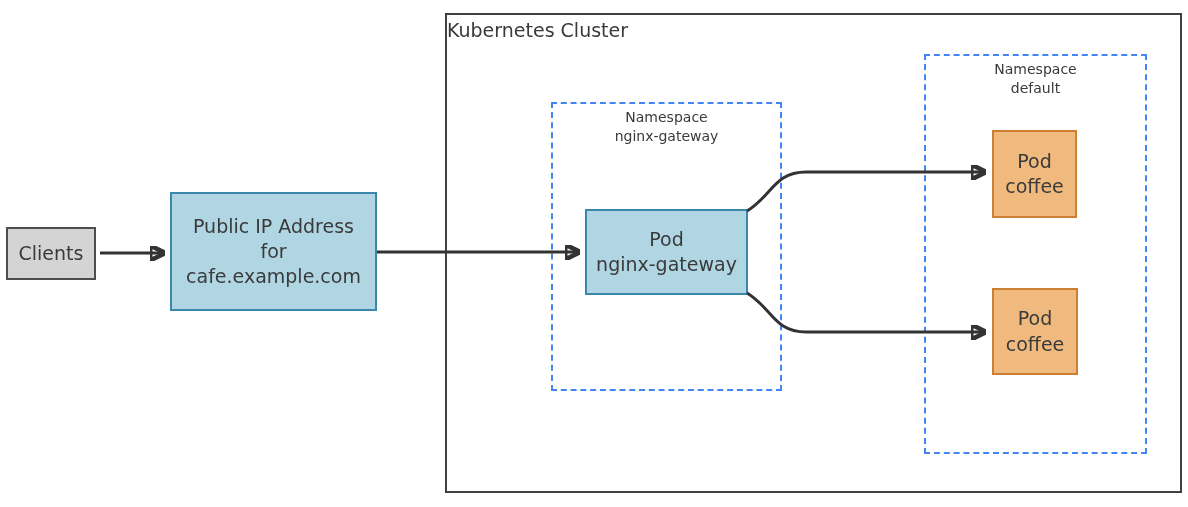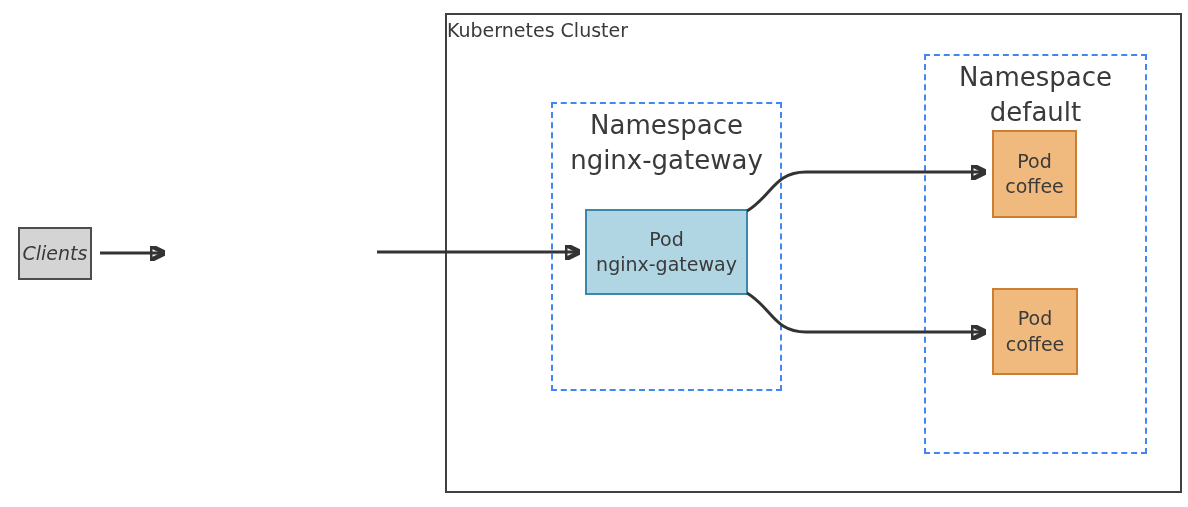--- a/index.html
+++ b/index.html
@@ -33,24 +33,23 @@
     display: flex;
     align-items: center;
     justify-content: center;
     text-align: center;
     font-size: 19px;
     line-height: 1.32;
   }
   .label-multiline { white-space: pre-line; }
 
   .clients {
-    left: 18px; top: 227px; width: 74px; height: 53px;
+    left: 6px; top: 227px; width: 90px; height: 53px;
     background: var(--gray-fill);
     border: 2px solid var(--gray-border);
-    font-style: italic;
   }
   .public-ip {
     left: 170px; top: 192px; width: 207px; height: 119px;
     background: var(--blue-fill);
     border: 2px solid var(--blue-border);
   }
   .cluster {
     position: absolute;
     left: 445px; top: 13px; width: 737px; height: 480px;
     background: var(--bg);
@@ -65,21 +64,21 @@
     position: absolute;
     border: 2px dashed var(--dashed-blue);
     background: transparent;
   }
   .ns-nginx { left: 549px; top: 100px; width: 231px; height: 289px; }
   .ns-default { left: 922px; top: 52px; width: 223px; height: 400px; }
   .ns-label {
     position: absolute;
     left: 0; top: 4px; width: 100%;
     text-align: center;
-    font-size: 26px;
+    font-size: 14px;
     line-height: 1.35;
     white-space: pre-line;
   }
   .pod-nginx {
     left: 585px; top: 209px; width: 163px; height: 86px;
     background: var(--blue-fill);
     border: 2px solid var(--blue-border);
   }
   .pod-coffee-1 {
     left: 992px; top: 130px; width: 85px; height: 88px;
@@ -119,20 +118,25 @@
     <div class="namespace ns-default" style="left:477px; top:39px;">
       <div class="ns-label">Namespace
 default</div>
     </div>
   </div>
 
   <div class="box clients">
     <span class="label-multiline">Clients</span>
   </div>
 
+  <div class="box public-ip">
+    <span class="label-multiline">Public IP Address
+for
+cafe.example.com</span>
+  </div>
 
   <div class="box pod-nginx">
     <span class="label-multiline">Pod
 nginx-gateway</span>
   </div>
 
   <div class="box pod-coffee-1">
     <span class="label-multiline">Pod
 coffee</span>
   </div>

